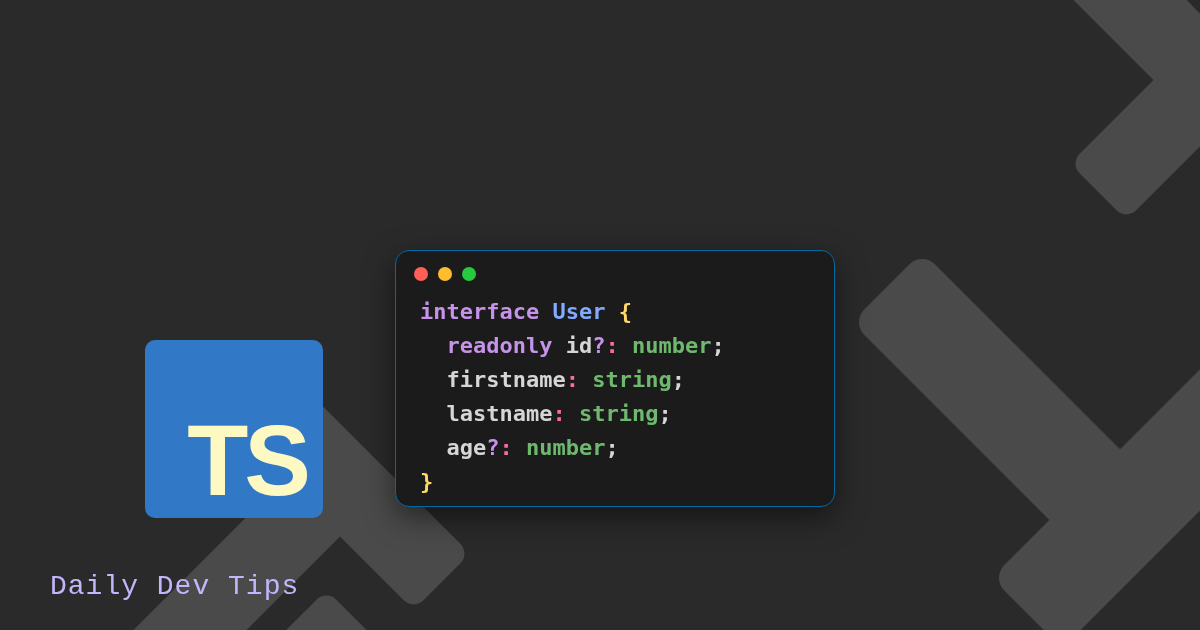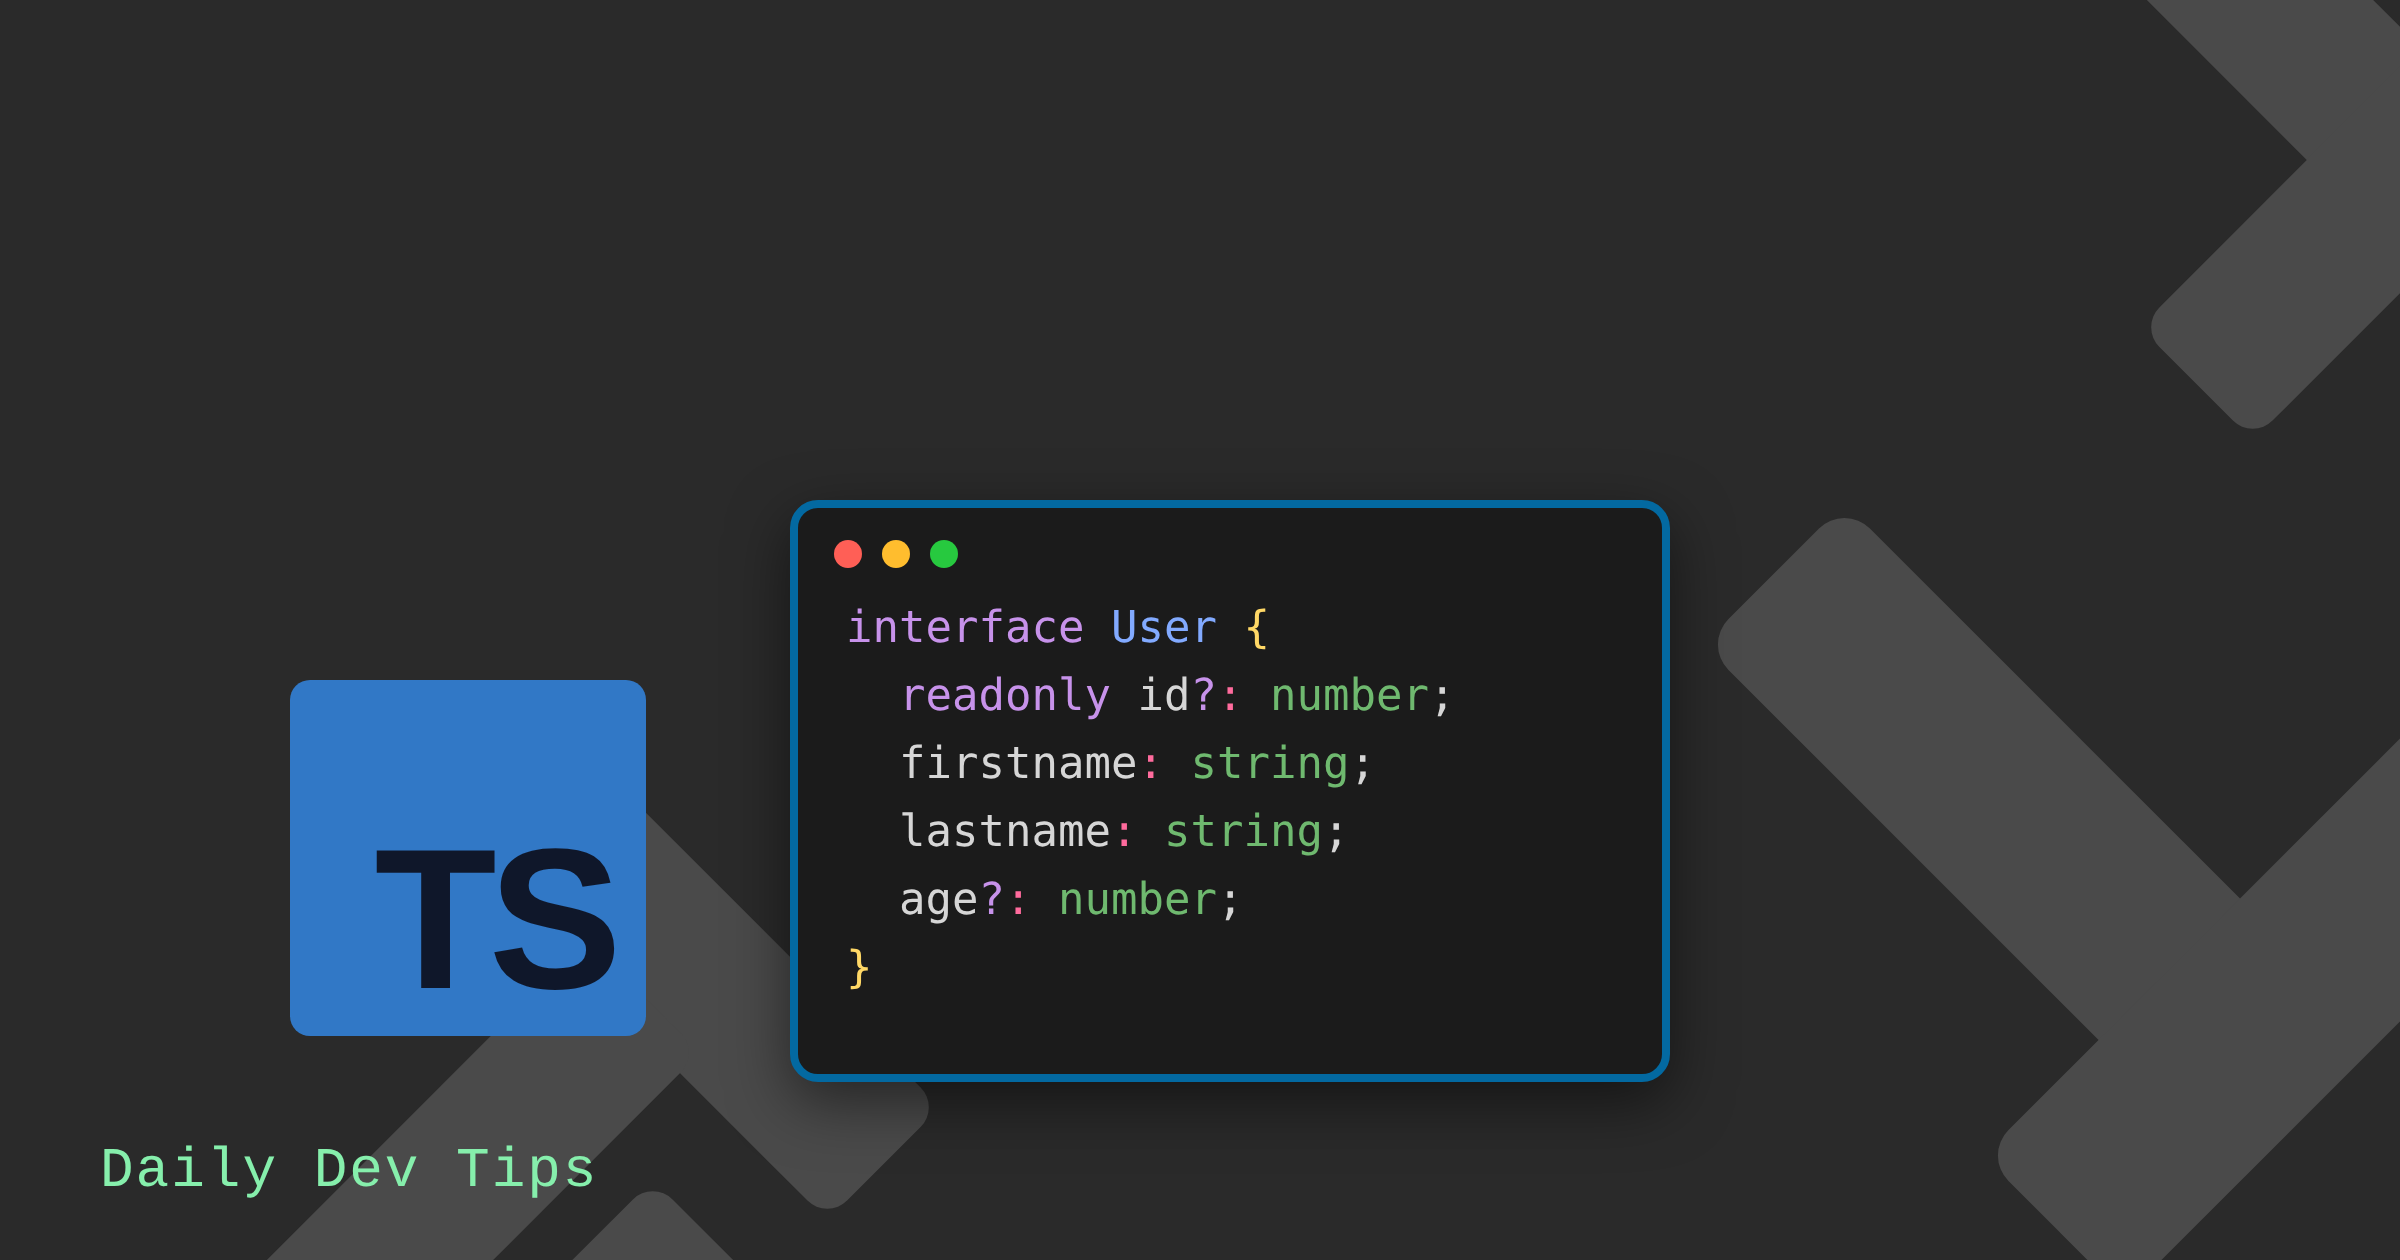--- a/index.html
+++ b/index.html
@@ -49,38 +49,39 @@
     width: 178px;
     height: 178px;
     background: #3178c6;
     border-radius: 10px;
     display: flex;
     align-items: flex-end;
     justify-content: flex-end;
     padding: 0 16px 8px 0;
   }
   .ts-logo span {
-    color: #0f172a;
+    color: #fef9c3;
     font-weight: 700;
     font-size: 100px;
     letter-spacing: -4px;
     line-height: 1;
     font-family: "Segoe UI", Arial, sans-serif;
   }
 
   .code-window {
     position: absolute;
     left: 395px;
     top: 250px;
     width: 440px;
     background: #1b1b1b;
     border-radius: 14px;
     box-shadow: 0 10px 30px rgba(0,0,0,0.5);
-    padding-bottom: 34px;
-    border: 4px solid #0369a1;
+    padding-bottom: 6px;
+    border: 1px solid #0369a1;
+    font-weight: bold;
   }
   .window-controls {
     display: flex;
     gap: 10px;
     padding: 16px 18px 8px 18px;
   }
   .dot { width: 14px; height: 14px; border-radius: 50%; }
   .dot.red { background: #ff5f56; }
   .dot.yellow { background: #ffbd2e; }
   .dot.green { background: #27c93f; }
@@ -99,21 +100,21 @@
   .prop { color: #d6d6d6; }   
   .opt  { color: #c792ea; }   
   .colon{ color: #ff6b9d; }   
   .prim { color: #6fb96f; }   
   .punct{ color: #d6d6d6; }   
 
   .footer {
     position: absolute;
     left: 50px;
     bottom: 28px;
-    color: #86efac;
+    color: #c4b5fd;
     font-family: "Courier New", "SF Mono", monospace;
     font-size: 28px;
     letter-spacing: 1px;
   }
 </style>
 </head>
 <body>
 
 <div class="bg-shapes">
   <div class="shape s1"></div>

